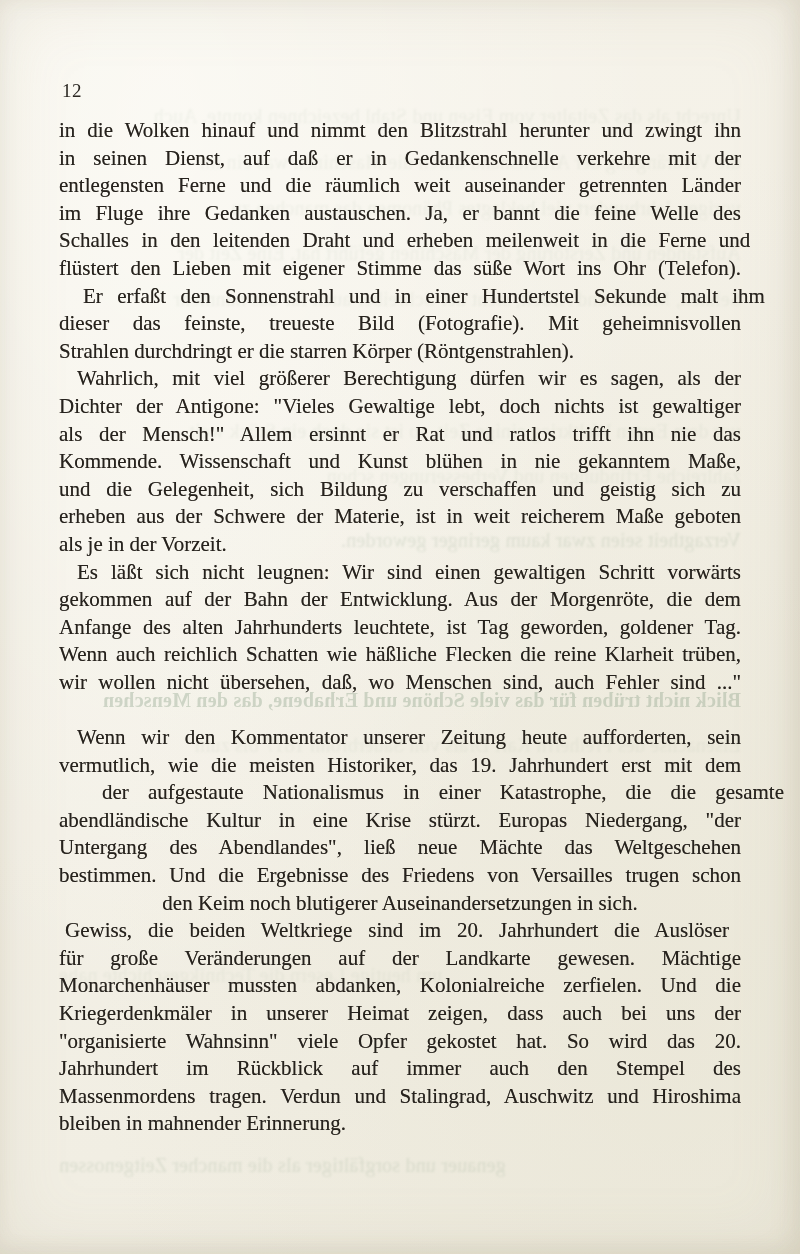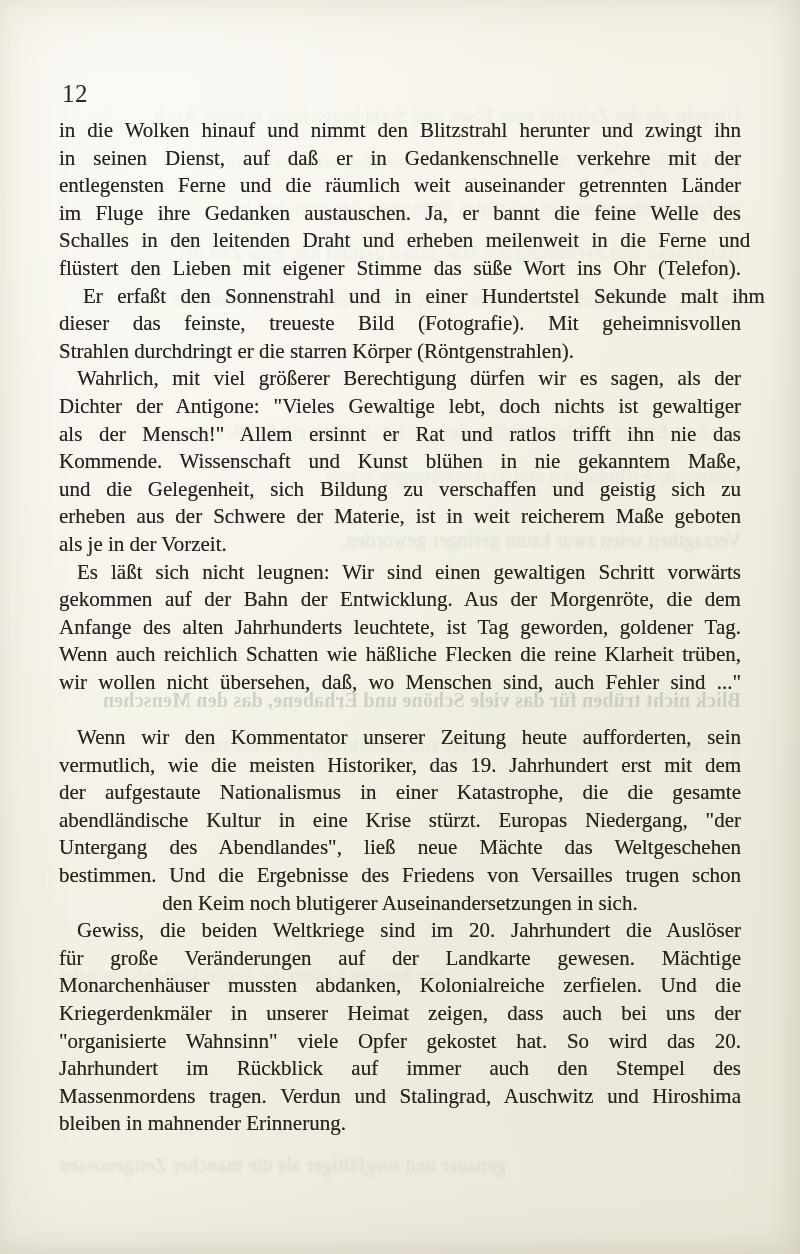--- a/index.html
+++ b/index.html
@@ -24,21 +24,21 @@
     box-shadow:
       inset 0 0 70px rgba(165,155,125,0.16),
       inset -10px 0 22px rgba(150,140,110,0.10),
       inset 0 -8px 20px rgba(150,140,110,0.08);
   }
 
   .page-number {
     position: absolute;
     top: 80px;
     left: 62px;
-    font-size: 25px;
+    font-size: 19px;
     color: #2a2username6;
     color: #2a2622;
     letter-spacing: 0.5px;
   }
 
   .text-column {
     position: absolute;
     top: 117px;
     left: 59px;
     width: 682px;
@@ -127,28 +127,28 @@
       <div class="para">
         <div class="pline"><span class="ltxt" style="margin-left: 18px; word-spacing: 7.74px;">Es läßt sich nicht leugnen: Wir sind einen gewaltigen Schritt vorwärts</span></div>
         <div class="pline"><span class="ltxt" style="word-spacing: 7.35px;">gekommen auf der Bahn der Entwicklung. Aus der Morgenröte, die dem</span></div>
         <div class="pline"><span class="ltxt" style="word-spacing: 6.34px;">Anfange des alten Jahrhunderts leuchtete, ist Tag geworden, goldener Tag.</span></div>
         <div class="pline"><span class="ltxt" style="word-spacing: 3.24px;">Wenn auch reichlich Schatten wie häßliche Flecken die reine Klarheit trüben,</span></div>
         <div class="pline"><span class="ltxt" style="word-spacing: 6.03px;">wir wollen nicht übersehen, daß, wo Menschen sind, auch Fehler sind ..."</span></div>
       </div>
       <div class="para gap">
         <div class="pline"><span class="ltxt" style="margin-left: 18px; word-spacing: 10.44px;">Wenn wir den Kommentator unserer Zeitung heute aufforderten, sein</span></div>
         <div class="pline"><span class="ltxt" style="word-spacing: 7.46px;">vermutlich, wie die meisten Historiker, das 19. Jahrhundert erst mit dem</span></div>
-        <div class="pline"><span class="ltxt" style="word-spacing: 13.89px;">der aufgestaute Nationalismus in einer Katastrophe, die die gesamte</span></div>
+        <div class="pline"><span class="ltxt" style="word-spacing: 13.89px; margin-left: 43px;">der aufgestaute Nationalismus in einer Katastrophe, die die gesamte</span></div>
         <div class="pline"><span class="ltxt" style="word-spacing: 12.5px;">abendländische Kultur in eine Krise stürzt. Europas Niedergang, "der</span></div>
         <div class="pline"><span class="ltxt" style="word-spacing: 16.91px;">Untergang des Abendlandes", ließ neue Mächte das Weltgeschehen</span></div>
         <div class="pline"><span class="ltxt" style="word-spacing: 7.56px;">bestimmen. Und die Ergebnisse des Friedens von Versailles trugen schon</span></div>
         <div class="pline"><span class="ltxt">den Keim noch blutigerer Auseinandersetzungen in sich.</span></div>
       </div>
       <div class="para">
-        <div class="pline"><span class="ltxt" style="margin-left: 18px; word-spacing: 10.57px;">Gewiss, die beiden Weltkriege sind im 20. Jahrhundert die Auslöser</span></div>
+        <div class="pline"><span class="ltxt" style="margin-left: 6px; word-spacing: 10.57px;">Gewiss, die beiden Weltkriege sind im 20. Jahrhundert die Auslöser</span></div>
         <div class="pline"><span class="ltxt" style="word-spacing: 21.52px;">für große Veränderungen auf der Landkarte gewesen. Mächtige</span></div>
         <div class="pline"><span class="ltxt" style="word-spacing: 13.37px;">Monarchenhäuser mussten abdanken, Kolonialreiche zerfielen. Und die</span></div>
         <div class="pline"><span class="ltxt" style="word-spacing: 13.84px;">Kriegerdenkmäler in unserer Heimat zeigen, dass auch bei uns der</span></div>
         <div class="pline"><span class="ltxt" style="word-spacing: 14.46px;">"organisierte Wahnsinn" viele Opfer gekostet hat. So wird das 20.</span></div>
         <div class="pline"><span class="ltxt" style="word-spacing: 22.99px;">Jahrhundert im Rückblick auf immer auch den Stempel des</span></div>
         <div class="pline"><span class="ltxt" style="word-spacing: 8.41px;">Massenmordens tragen. Verdun und Stalingrad, Auschwitz und Hiroshima</span></div>
         <div class="pline"><span class="ltxt">bleiben in mahnender Erinnerung.</span></div>
       </div>
     </div>
 </div>

